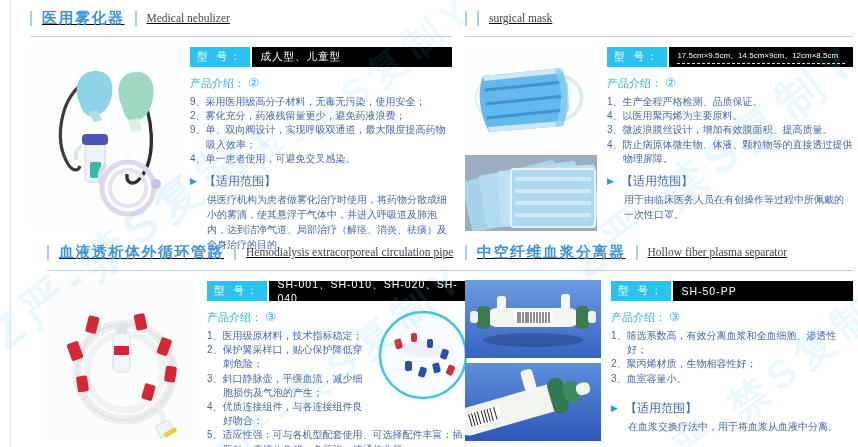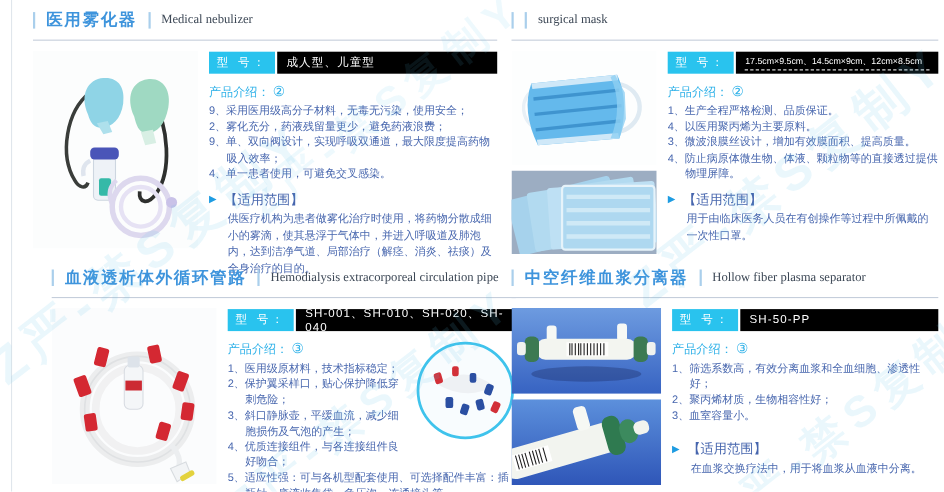--- a/index.html
+++ b/index.html
@@ -13,21 +13,21 @@
   .wm3{left:540px;top:130px;}
   .wm4{left:620px;top:350px;font-size:40px;}
   .wm5{left:200px;top:70px;font-size:38px;color:rgba(90,195,235,0.10);}
 
   section{position:absolute;}
   .sec-nebulizer{left:30px;top:6px;width:422px;height:231px;}
   .sec-mask{left:465px;top:6px;width:388px;height:231px;}
   .sec-pipe{left:47px;top:240px;width:422px;height:207px;}
   .sec-separator{left:465px;top:240px;width:388px;height:207px;}
 
-  .sec-header{display:flex;align-items:center;gap:10px;height:24px;}
+  .sec-header{display:flex;align-items:center;gap:10px;height:24px;text-decoration:underline;}
   .vbar{width:2px;height:15px;background:#aacfec;flex:none;}
   .title-zh{margin:0;font-size:15px;font-weight:bold;color:#3e94dc;letter-spacing:1.5px;}
   .title-en{font-family:"Liberation Serif",serif;font-size:11.5px;color:#3d4856;}
   .rule{height:1px;background:#c5cedb;margin:6px 0 9px;}
 
   .content{display:flex;gap:10px;}
   .photo{flex:none;font-size:0;}
   .photo-stack{display:flex;flex-direction:column;gap:5px;}
   .info{flex:1;min-width:0;}
 

